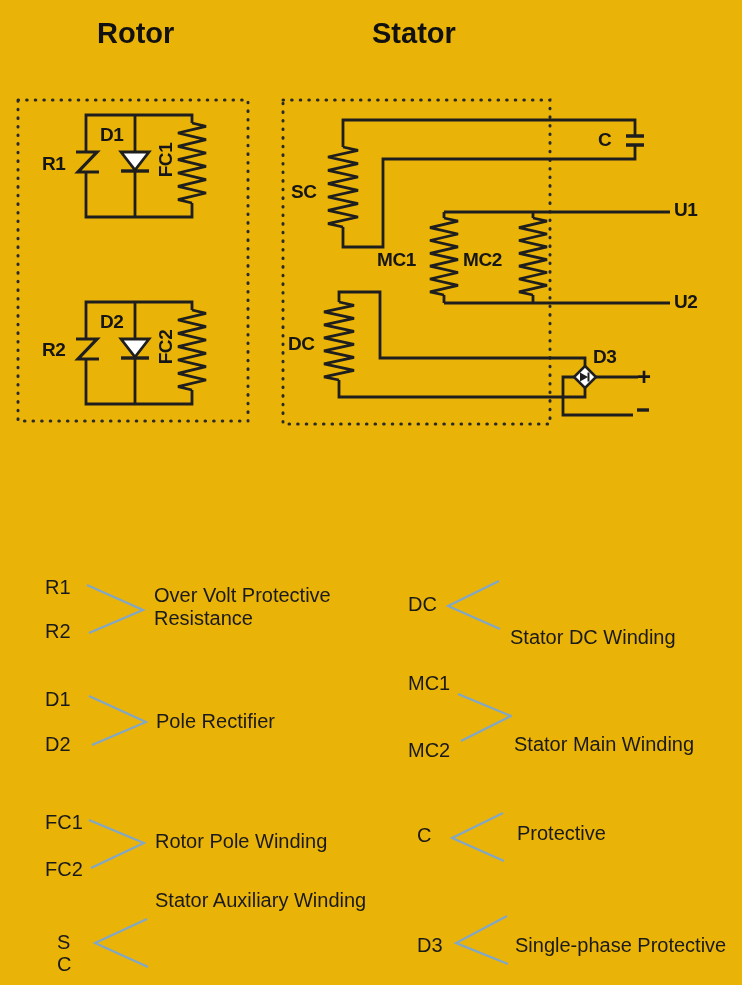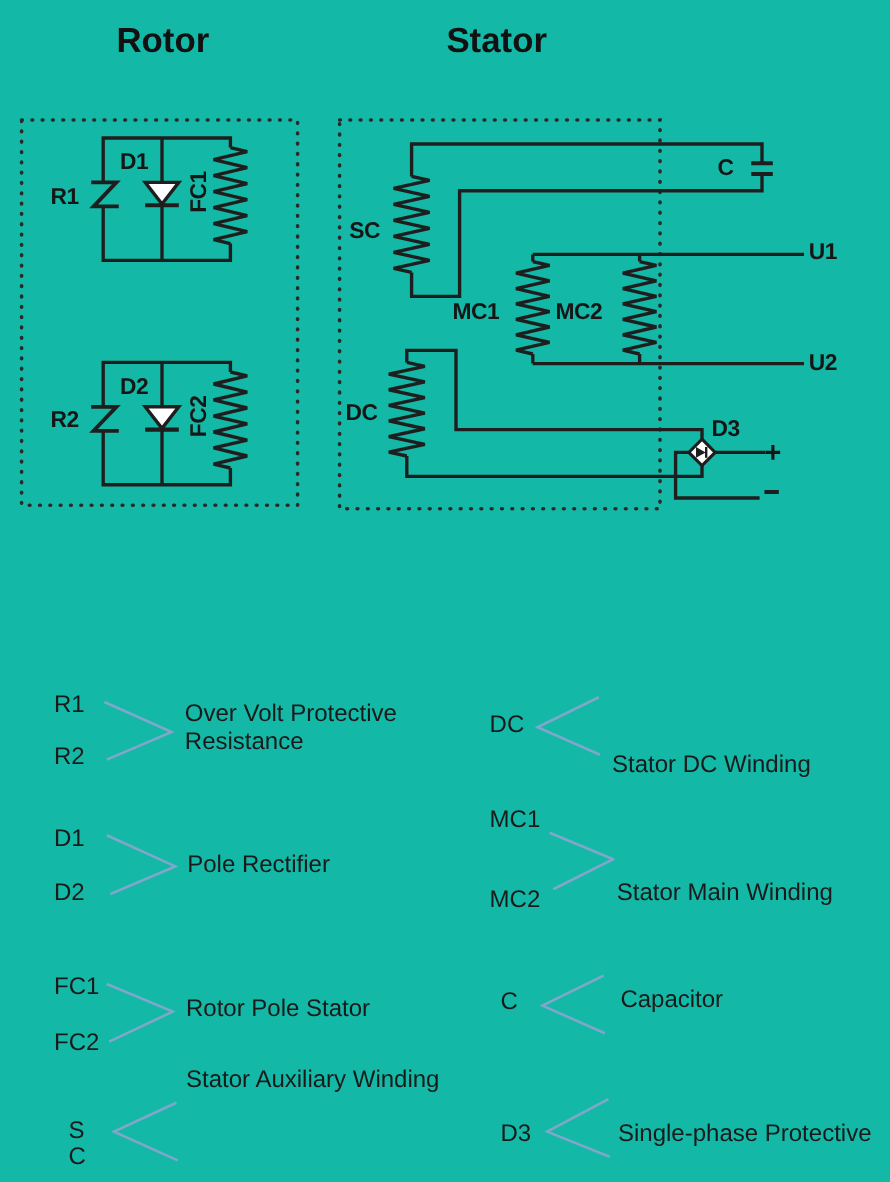--- a/index.html
+++ b/index.html
@@ -1,16 +1,16 @@
 <!DOCTYPE html>
 <html><head>
 <meta charset="utf-8">
 <style>
   html,body{margin:0;padding:0;background:#ffffff;}
-  #page{position:relative;width:742px;height:985px;background:#14b8a6;overflow:hidden;
+  #page{position:relative;width:742px;height:985px;background:#eab308;overflow:hidden;
         font-family:"Liberation Sans",sans-serif;color:#161616;}
   
   #diagram{position:absolute;left:0;top:0;}
   .wire{fill:none;stroke:#1e1e1e;stroke-width:2.8;stroke-linejoin:miter;stroke-linecap:butt;}
   .wire-thick{fill:none;stroke:#1e1e1e;stroke-width:3.4;}
   .zsym{fill:none;stroke:#1e1e1e;stroke-width:3.2;stroke-linejoin:miter;}
   .dotted{fill:none;stroke:#2a2a2a;stroke-width:3;stroke-dasharray:0.6 8;stroke-linecap:round;}
   .diode{fill:#ffffff;stroke:#1e1e1e;stroke-width:2.8;stroke-linejoin:miter;}
   .diamond{fill:#ffffff;stroke:#1e1e1e;stroke-width:2.6;}
   .dfill{fill:#1e1e1e;stroke:none;}
@@ -109,21 +109,21 @@
     <svg class="chev" style="left:86px;top:692px" width="62" height="56" viewBox="0 0 62 56">
         <polyline points="3,4 60,30 6,53"></polyline>
       </svg>
     <div class="lg-text" style="left:156px;top:710px">Pole Rectifier</div>
 
     <div class="lg-label" style="left:45px;top:811px">FC1</div>
     <div class="lg-label" style="left:45px;top:858px">FC2</div>
     <svg class="chev" style="left:86px;top:816px" width="60" height="55" viewBox="0 0 60 55">
         <polyline points="3,4 58,27 5,52"></polyline>
       </svg>
-    <div class="lg-text" style="left:155px;top:830px">Rotor Pole Stator</div>
+    <div class="lg-text" style="left:155px;top:830px">Rotor Pole Winding</div>
 
     <div class="lg-label" style="left:57px;top:931px">S</div>
     <div class="lg-label" style="left:57px;top:953px">C</div>
     <svg class="chev" style="left:93px;top:917px" width="57" height="52" viewBox="0 0 57 52">
         <polyline points="54,2 2,26 55,50"></polyline>
       </svg>
     <div class="lg-text" style="left:155px;top:889px">Stator Auxiliary Winding</div>
 
     <div class="lg-label" style="left:408px;top:593px">DC</div>
     <svg class="chev" style="left:446px;top:579px" width="56" height="52" viewBox="0 0 56 52">
@@ -135,21 +135,21 @@
     <div class="lg-label" style="left:408px;top:739px">MC2</div>
     <svg class="chev" style="left:454px;top:690px" width="58" height="52" viewBox="0 0 58 52">
         <polyline points="4,4 57,26 7,51"></polyline>
       </svg>
     <div class="lg-text" style="left:514px;top:733px">Stator Main Winding</div>
 
     <div class="lg-label" style="left:417px;top:824px">C</div>
     <svg class="chev" style="left:450px;top:810px" width="56" height="53" viewBox="0 0 56 53">
         <polyline points="53,3 2,28 54,51"></polyline>
       </svg>
-    <div class="lg-text" style="left:517px;top:822px">Capacitor</div>
+    <div class="lg-text" style="left:517px;top:822px">Protective</div>
 
     <div class="lg-label" style="left:417px;top:934px">D3</div>
     <svg class="chev" style="left:453px;top:914px" width="57" height="52" viewBox="0 0 57 52">
         <polyline points="54,2 3,29 55,50"></polyline>
       </svg>
     <div class="lg-text" style="left:515px;top:934px">Single-phase Protective</div>
 
   </div>
 </div>
 

